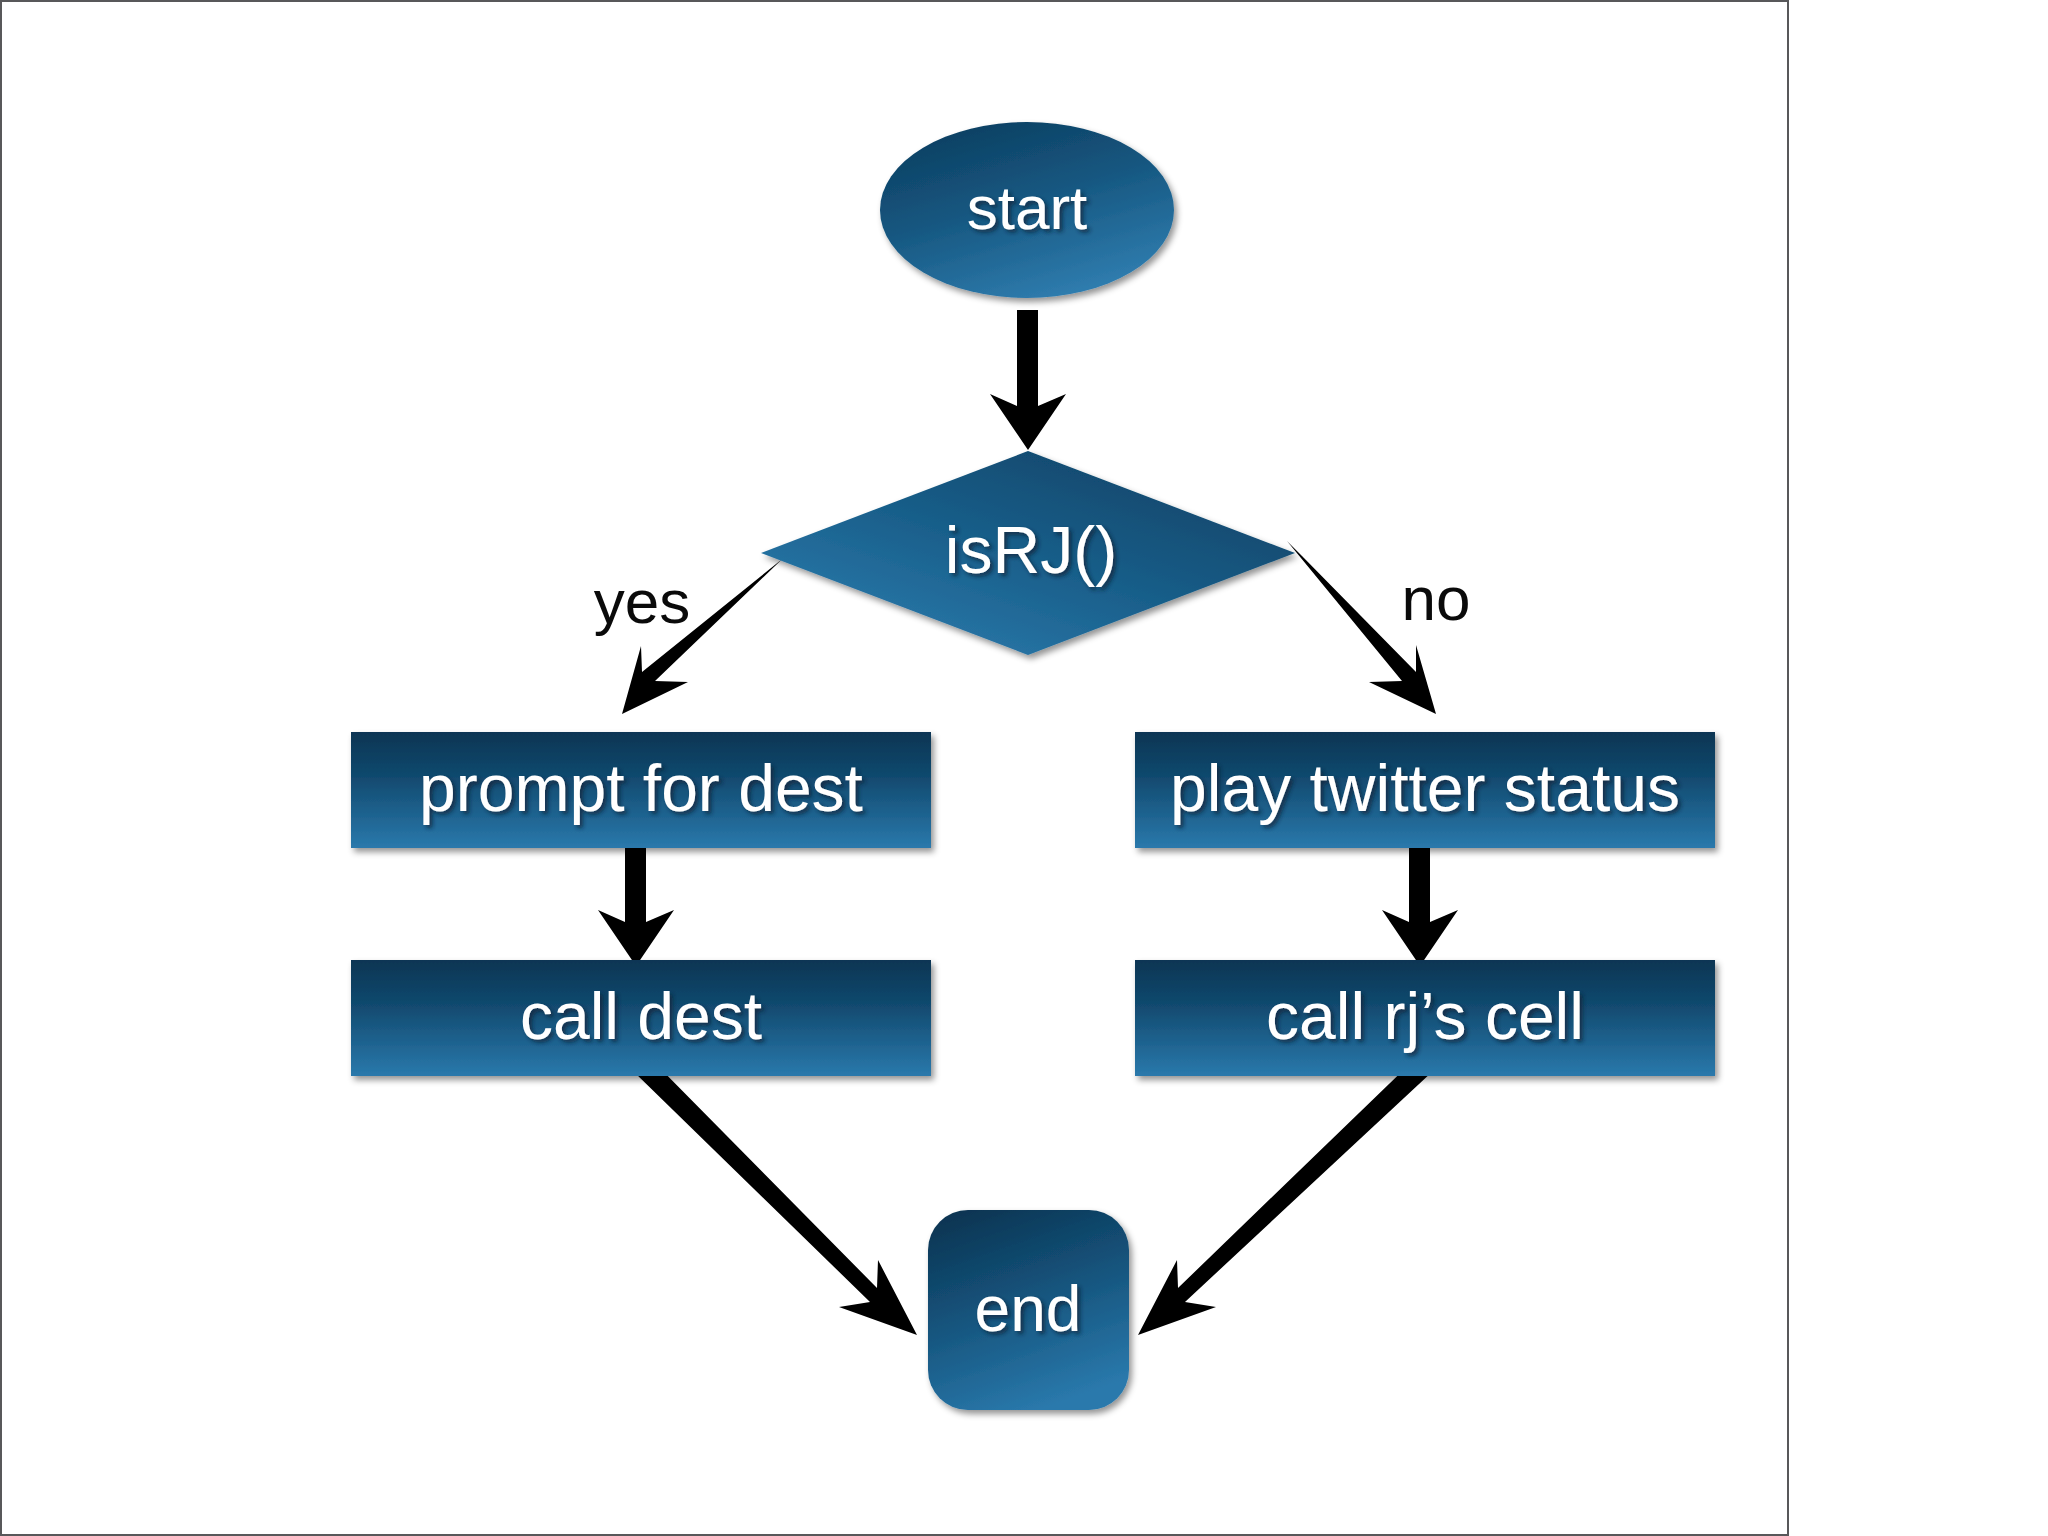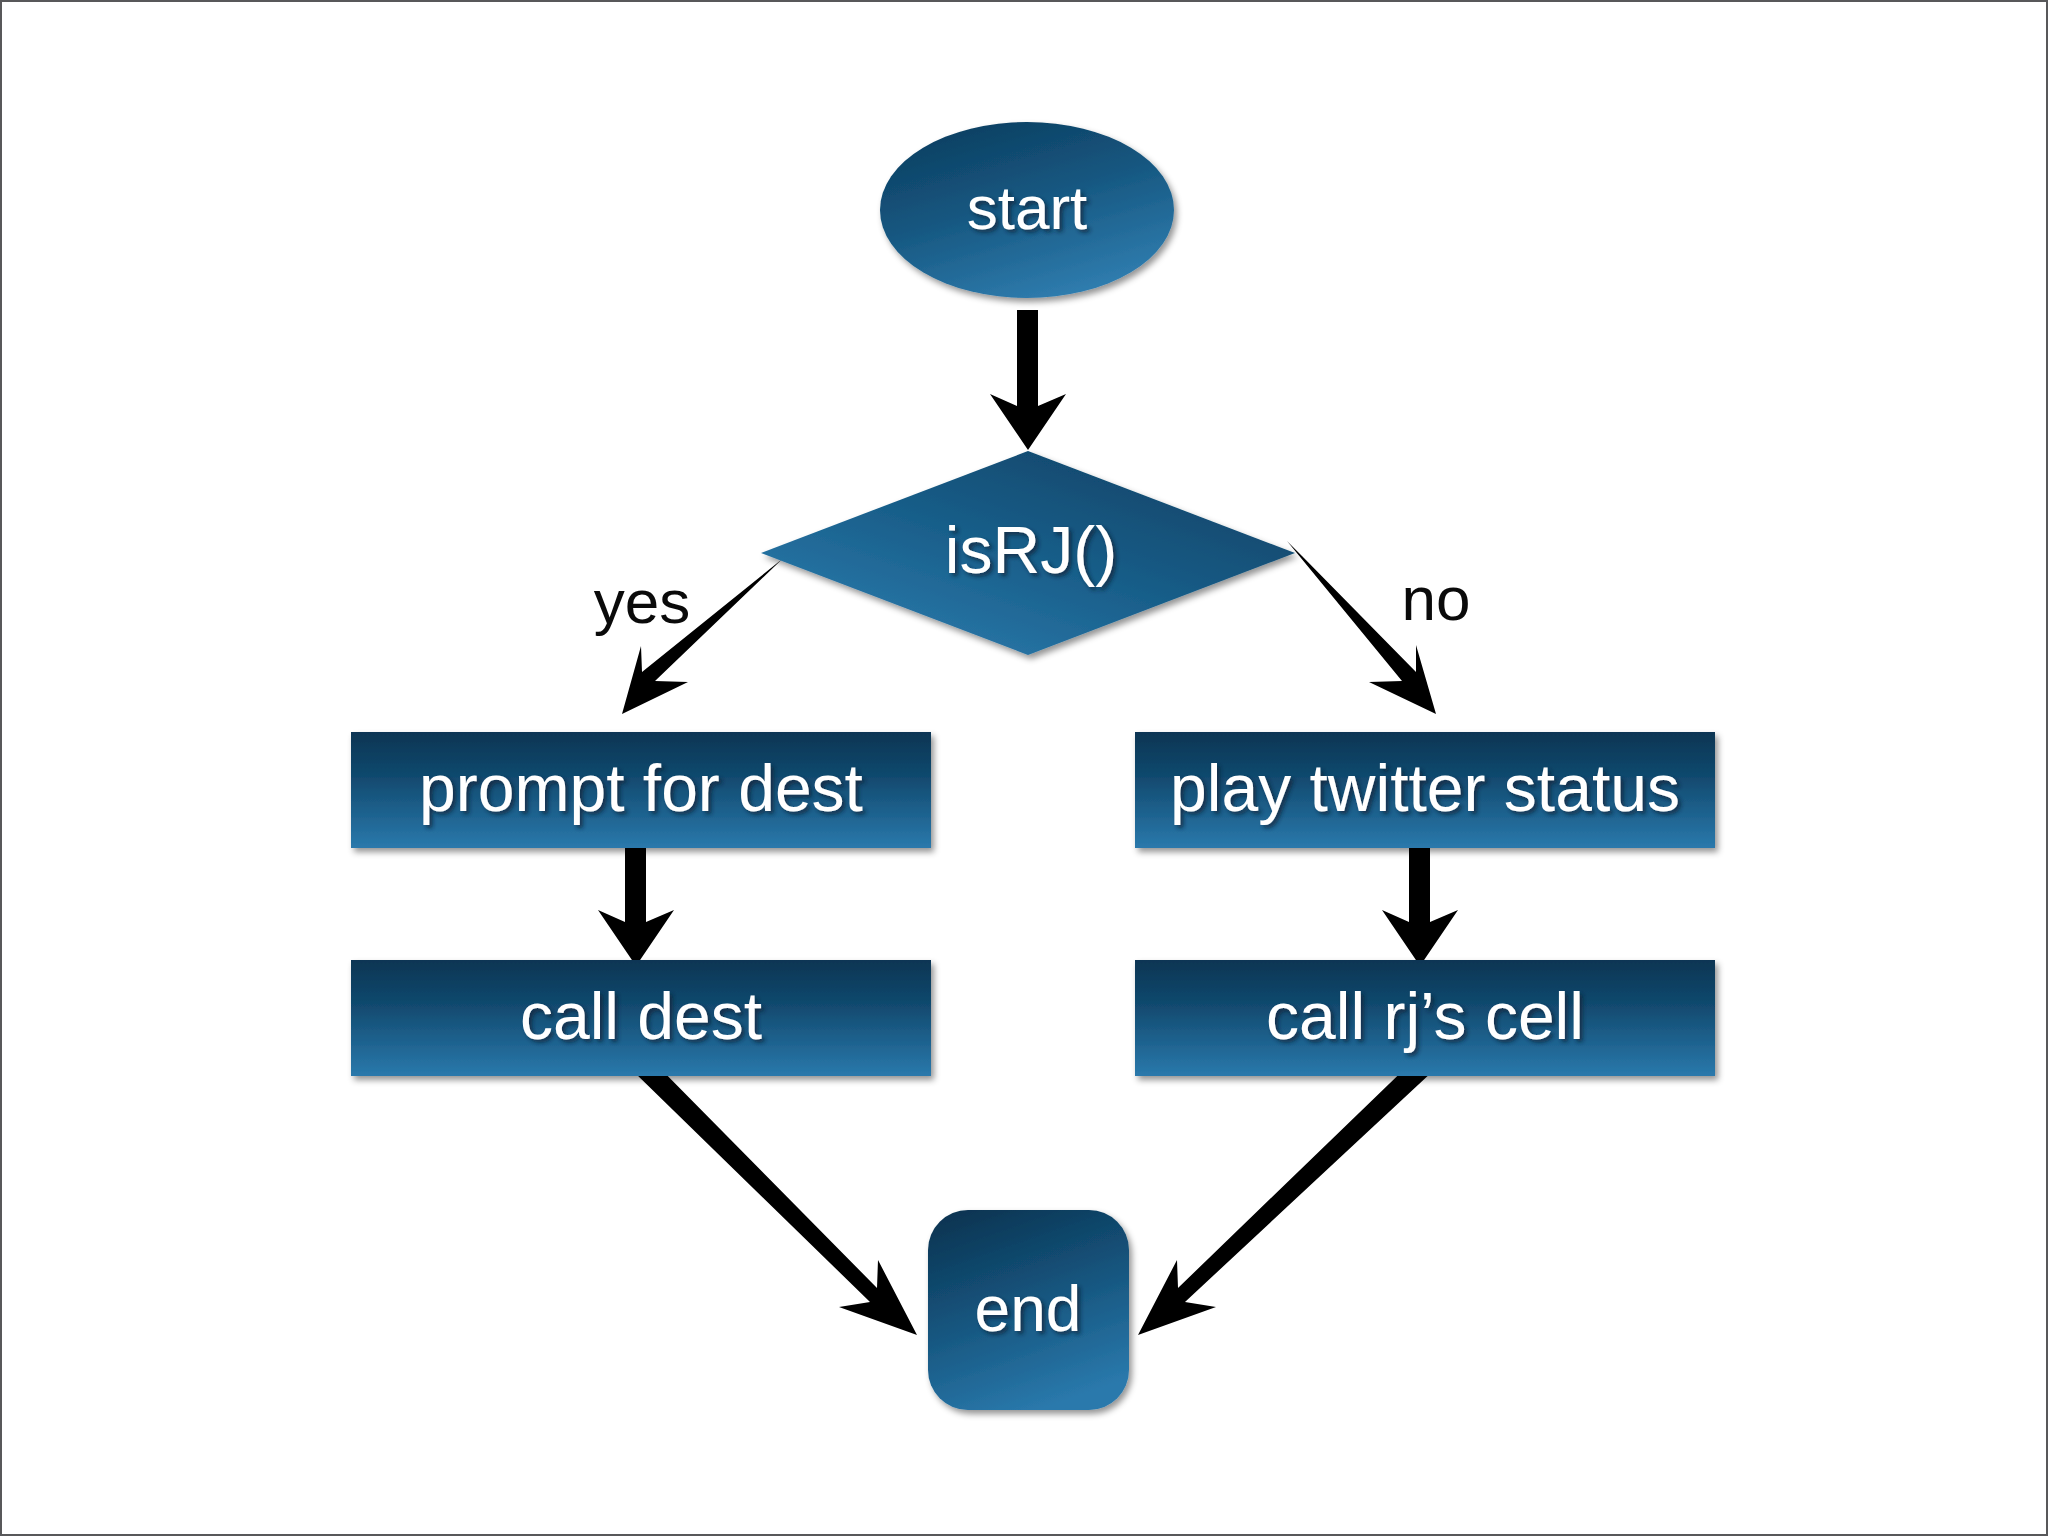--- a/index.html
+++ b/index.html
@@ -2,21 +2,21 @@
 <html><head>
 <meta charset="utf-8">
 <style>
   html, body {
     margin: 0;
     padding: 0;
     background: #ffffff;
   }
   #canvas {
     position: relative;
-    width: 2048px;
+    width: 1789px;
     height: 1536px;
     background: #ffffff;
     box-sizing: border-box;
     border: 2px solid #58585a;
     overflow: hidden;
     font-family: "Liberation Sans", sans-serif;
   }
   #flow-svg {
     position: absolute;
     left: 0;

